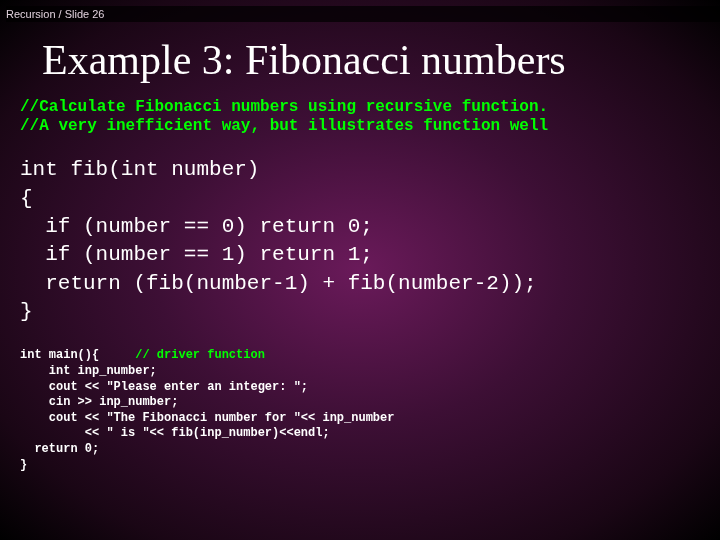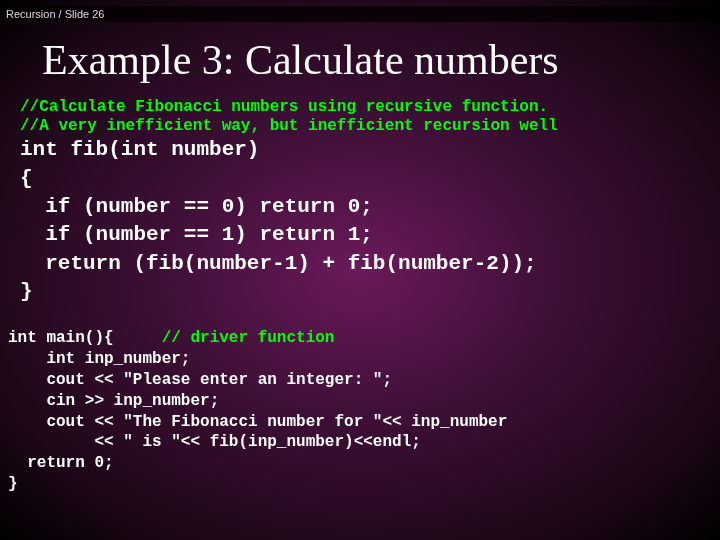--- a/index.html
+++ b/index.html
@@ -36,49 +36,49 @@
     font-family: 'Courier New', monospace;
     font-weight: bold;
     font-size: 16px;
     color: #00ff00;
     margin-left: 20px;
     line-height: 1.2;
     white-space: pre;
   }
   .code-block {
     font-family: 'Courier New', monospace;
-    font-weight: bold;
+    font-weight: normal;
     font-size: 21px;
     color: #ffffff;
     margin-left: 20px;
-    margin-top: 0;
+    margin-top: 20px;
     line-height: 1.35;
     white-space: pre;
   }
   .driver-block {
     font-family: 'Courier New', monospace;
     font-weight: bold;
-    font-size: 16px;
+    font-size: 12px;
     color: #ffffff;
-    margin-left: 8px;
+    margin-left: 20px;
     margin-top: 22px;
     line-height: 1.3;
     white-space: pre;
   }
   .driver-block .green { color: #00ff00; }
 </style>
 </head>
 <body>
 
 <div class="breadcrumb">Recursion / Slide 26</div>
 
-<h1 class="title">Example 3: Calculate numbers</h1>
+<h1 class="title">Example 3: Fibonacci numbers</h1>
 
 <div class="comment-block"><span>//Calculate Fibonacci numbers using recursive function.</span>
-<span>//A very inefficient way, but inefficient recursion well</span></div>
+<span>//A very inefficient way, but illustrates function well</span></div>
 
 <div class="code-block">int fib(int number)
 {
   if (number == 0) return 0;
   if (number == 1) return 1;
   return (fib(number-1) + fib(number-2));
 }</div>
 
 <div class="driver-block"><span>int main(){     </span><span class="green">// driver function</span>
 <span>    int inp_number;

